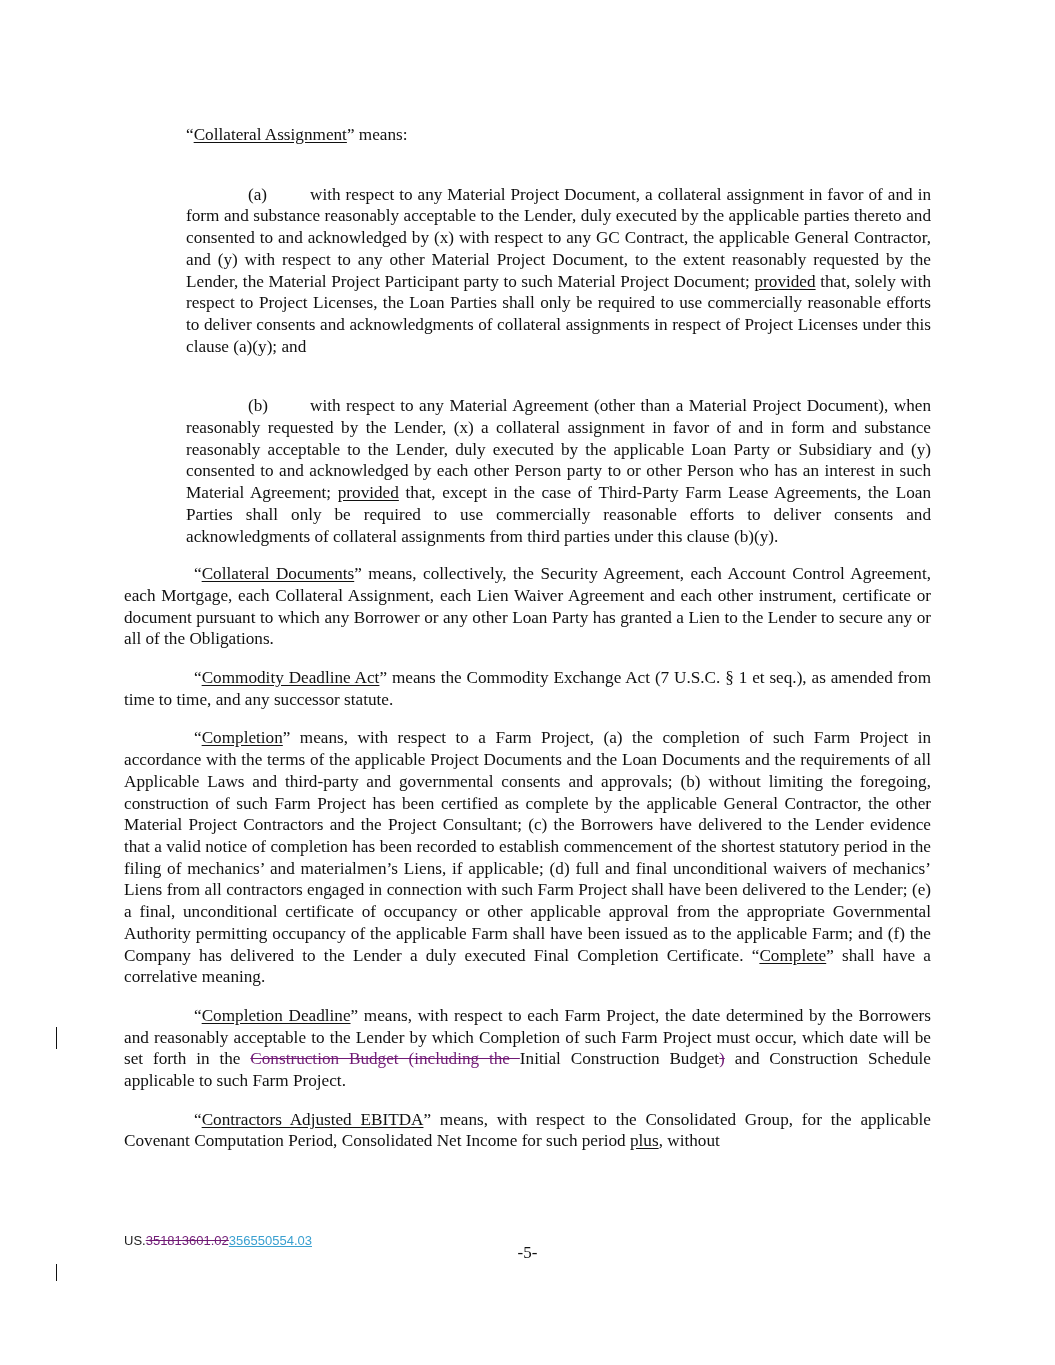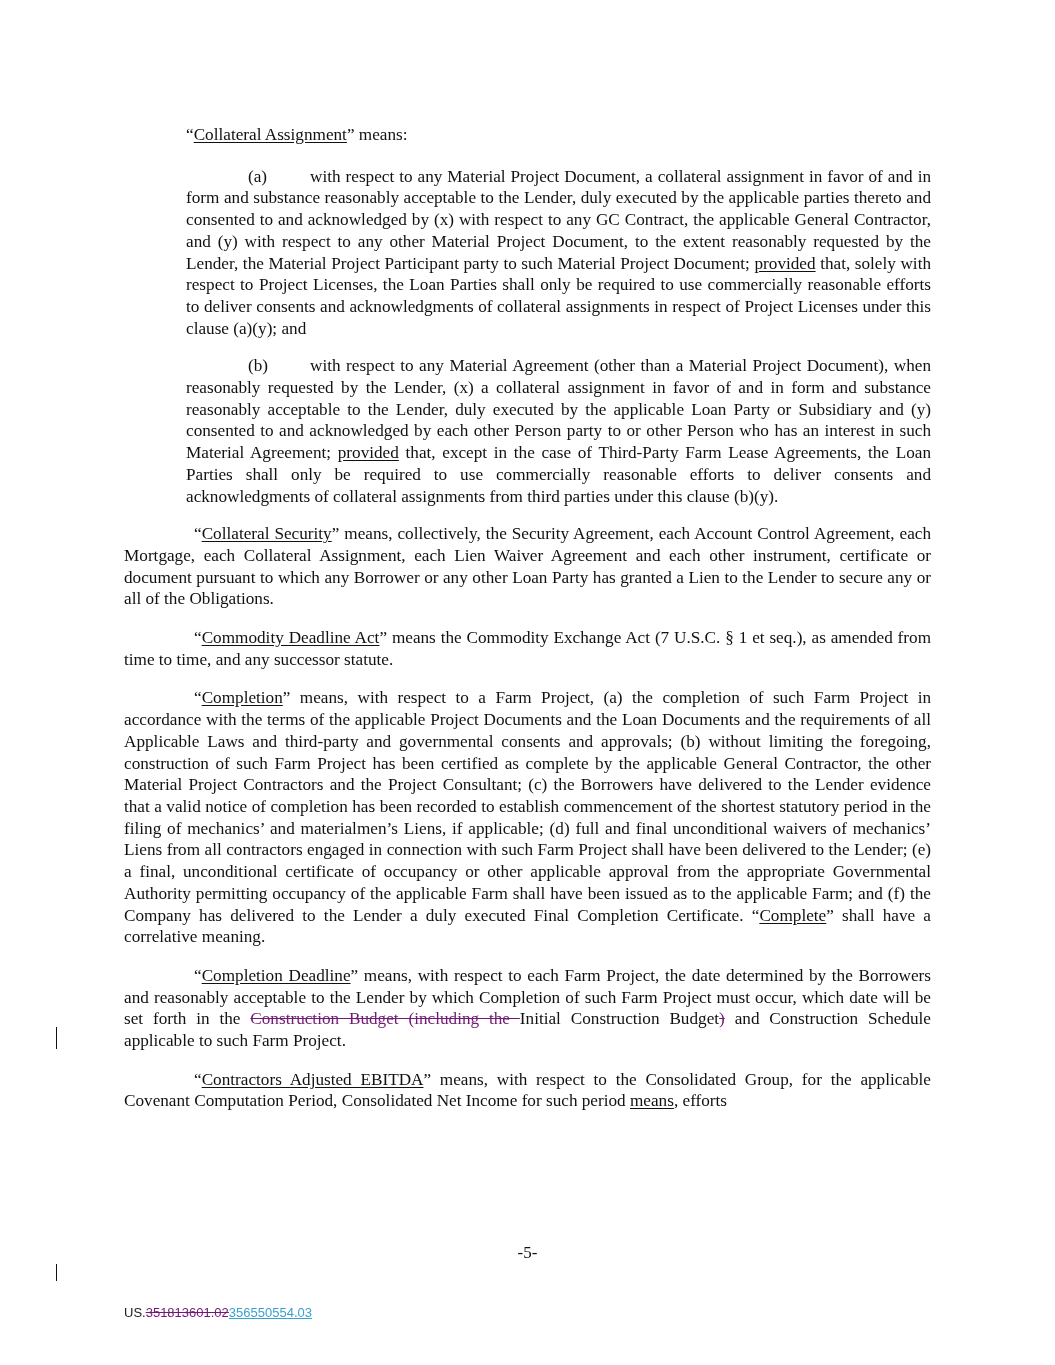--- a/index.html
+++ b/index.html
@@ -1,53 +1,53 @@
 <!DOCTYPE html>
 <html><head>
 <meta charset="utf-8">
 <style>
   html, body { margin: 0; padding: 0; background: #ffffff; }
   body { width: 1055px; height: 1365px; position: relative; overflow: hidden;
          font-family: "Liberation Serif", "DejaVu Serif", serif; color: #111; }
   .page { position: absolute; left: 124px; top: 124px; width: 807px; }
   p { margin: 0; font-size: 17.2px; line-height: 21.7px; text-align: justify; }
   .def { text-indent: 70px; margin-bottom: 17px; }
-  .first { margin-left: 62px; margin-bottom: 20px; }
-  .sub { margin-left: 62px; text-indent: 62px; margin-bottom: 16px; }
+  .first { margin-left: 62px; }
+  .sub { margin-left: 62px; text-indent: 62px; margin-bottom: 16px; margin-top: 38px; }
   .sub .lbl { display: inline-block; width: 62px; text-indent: 0; }
   u { text-decoration: underline; text-underline-offset: 2px; }
   .del { color: #701a75; text-decoration: line-through; }
   .ins-blue { color: #3aa0d0; text-decoration: underline; }
   .change-bar { position: absolute; left: 56px; width: 1px; background: #111; }
   .pageno { position: absolute; top: 1243px; left: 0; width: 1055px; text-align: center;
             font-size: 17px; font-family: "Liberation Serif", serif; }
-  .footer-id { position: absolute; top: 1305px; left: 124px; font-size: 13px;
+  .footer-id { position: absolute; top: 1233px; left: 124px; font-size: 13px;
                font-family: "Liberation Sans", "DejaVu Sans", sans-serif; color: #222; }
 </style>
 </head>
 <body>
 
 <div class="page">
 
   <p class="first">“<u>Collateral Assignment</u><span>” means:</span></p>
 
   <p class="sub"><span class="lbl">(a)</span><span>with respect to any Material Project Document, a collateral assignment in favor of and in form and substance reasonably acceptable to the Lender, duly executed by the applicable parties thereto and consented to and acknowledged by (x) with respect to any GC Contract, the applicable General Contractor, and (y) with respect to any other Material Project Document, to the extent reasonably requested by the Lender, the Material Project Participant party to such Material Project Document; </span><u>provided</u><span> that, solely with respect to Project Licenses, the Loan Parties shall only be required to use commercially reasonable efforts to deliver consents and acknowledgments of collateral assignments in respect of Project Licenses under this clause (a)(y); and</span></p>
 
   <p class="sub"><span class="lbl">(b)</span><span>with respect to any Material Agreement (other than a Material Project Document), when reasonably requested by the Lender, (x) a collateral assignment in favor of and in form and substance reasonably acceptable to the Lender, duly executed by the applicable Loan Party or Subsidiary and (y) consented to and acknowledged by each other Person party to or other Person who has an interest in such Material Agreement; </span><u>provided</u><span> that, except in the case of Third-Party Farm Lease Agreements, the Loan Parties shall only be required to use commercially reasonable efforts to deliver consents and acknowledgments of collateral assignments from third parties under this clause (b)(y).</span></p>
 
-  <p class="def">“<u>Collateral Security</u><span>” means, collectively, the Security Agreement, each Account Control Agreement, each Mortgage, each Collateral Assignment, each Lien Waiver Agreement and each other instrument, certificate or document pursuant to which any Borrower or any other Loan Party has granted a Lien to the Lender to secure any or all of the Obligations.</span></p>
+  <p class="def">“<u>Collateral Documents</u><span>” means, collectively, the Security Agreement, each Account Control Agreement, each Mortgage, each Collateral Assignment, each Lien Waiver Agreement and each other instrument, certificate or document pursuant to which any Borrower or any other Loan Party has granted a Lien to the Lender to secure any or all of the Obligations.</span></p>
 
   <p class="def">“<u>Commodity Deadline Act</u><span>” means the Commodity Exchange Act (7 U.S.C. § 1 et seq.), as amended from time to time, and any successor statute.</span></p>
 
   <p class="def">“<u>Completion</u><span>” means, with respect to a Farm Project, (a) the completion of such Farm Project in accordance with the terms of the applicable Project Documents and the Loan Documents and the requirements of all Applicable Laws and third-party and governmental consents and approvals; (b) without limiting the foregoing, construction of such Farm Project has been certified as complete by the applicable General Contractor, the other Material Project Contractors and the Project Consultant; (c) the Borrowers have delivered to the Lender evidence that a valid notice of completion has been recorded to establish commencement of the shortest statutory period in the filing of mechanics’ and materialmen’s Liens, if applicable; (d) full and final unconditional waivers of mechanics’ Liens from all contractors engaged in connection with such Farm Project shall have been delivered to the Lender; (e) a final, unconditional certificate of occupancy or other applicable approval from the appropriate Governmental Authority permitting occupancy of the applicable Farm shall have been issued as to the applicable Farm; and (f) the Company has delivered to the Lender a duly executed Final Completion Certificate.  “</span><u>Complete</u><span>” shall have a correlative meaning.</span></p>
 
   <p class="def">“<u>Completion Deadline</u><span>” means, with respect to each Farm Project, the date determined by the Borrowers and reasonably acceptable to the Lender by which Completion of such Farm Project must occur, which date will be set forth in the </span><span class="del">Construction Budget (including the </span><span>Initial Construction Budget</span><span class="del">)</span><span> and Construction Schedule applicable to such Farm Project.</span></p>
 
 
-  <p class="def">“<u>Contractors Adjusted EBITDA</u><span>” means, with respect to the Consolidated Group, for the applicable Covenant Computation Period, Consolidated Net Income for such period </span><u>means</u><span>, efforts</span></p>
+  <p class="def">“<u>Contractors Adjusted EBITDA</u><span>” means, with respect to the Consolidated Group, for the applicable Covenant Computation Period, Consolidated Net Income for such period </span><u>plus</u><span>, without</span></p>
 
 </div>
 
 <div class="change-bar" style="top:1027px;height:22px;"></div>
 <div class="change-bar" style="top:1264px;height:17px;"></div>
 
 <div class="pageno">-5-</div>
 
 <div class="footer-id"><span>US.</span><span class="del">351813601.02</span><span class="ins-blue">356550554.03</span></div>
 

